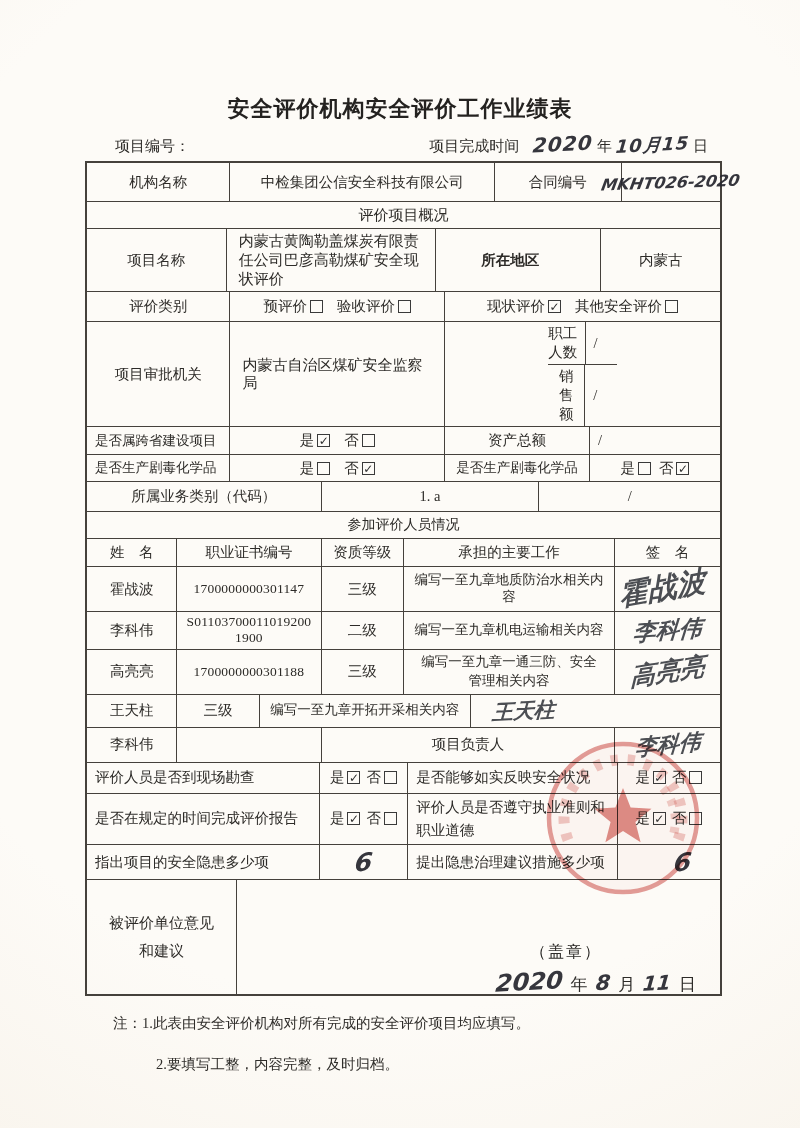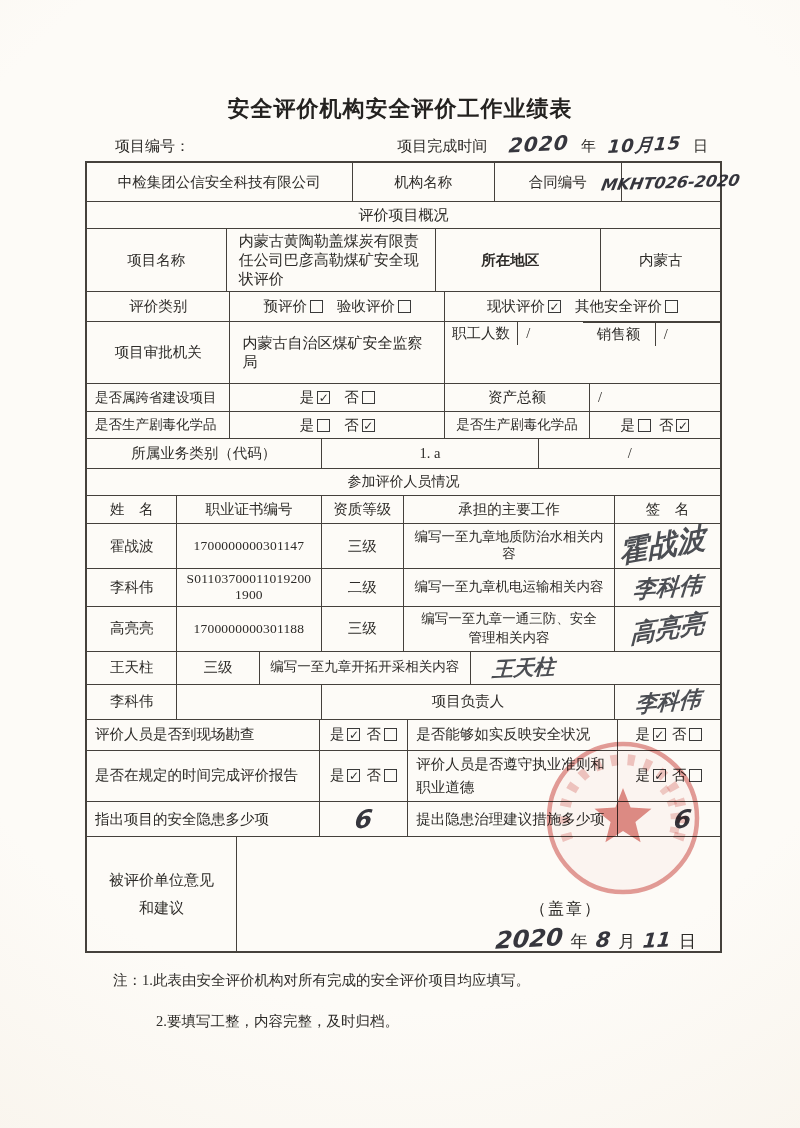--- a/index.html
+++ b/index.html
@@ -23,37 +23,37 @@
   }
   .title{
     text-align:center;font-size:22px;font-weight:bold;letter-spacing:1px;
     padding-top:94px;color:#242220;
   }
   .meta{
     display:flex;align-items:baseline;
     margin:8px 78px 4px 85px;font-size:15px;
   }
   .meta .left{margin-left:30px;}
-  .meta .right{margin-left:auto;margin-right:14px;display:flex;align-items:baseline;gap:12px;}
+  .meta .right{margin-left:auto;margin-right:14px;display:flex;align-items:baseline;gap:4px;}
   .form{
     margin:2px 78px 0 85px;border:2px solid var(--line);
     font-size:14.5px;
   }
   .r{display:flex;border-top:1.5px solid var(--line);}
   .r:first-child{border-top:none;}
   .c{
     border-left:1.5px solid var(--line);
     display:flex;align-items:center;justify-content:center;
     text-align:center;padding:2px 4px;position:relative;
   }
   .c:first-child{border-left:none;}
   .c.left{justify-content:flex-start;text-align:left;padding-left:8px;}
   .c.wrapleft{justify-content:flex-start;text-align:left;padding:3px 12px;line-height:1.25;}
   .full{width:100%;justify-content:center;}
-  .stack{flex-direction:row;align-items:flex-start;padding:0;}
+  .stack{flex-direction:column;align-items:center;padding:0;}
   .sub{display:flex;flex:1;}
   .sub + .sub{border-top:1.5px solid var(--line);}
   .sub .c{border-left:none;}
   .sub .c + .c{border-left:1.5px solid var(--line);}
   .small{font-size:13.5px;}
   .num{font-size:13.5px;letter-spacing:.2px;line-height:1.2;}
   .pair{display:inline-flex;align-items:center;margin:0 7px;white-space:nowrap;}
   .cb{
     display:inline-block;width:13px;height:13px;border:1.4px solid #3a3a3a;
     margin-left:3px;font-size:12px;line-height:12px;text-align:center;
@@ -107,22 +107,22 @@
       <span class="hand hand-date" style="margin-left:10px;font-size:20px;">2020</span>
       <span>年</span>
       <span class="hand hand-date">10月15</span>
       <span>日</span>
     </span>
   </div>
 
   <div class="form">
 
     <div class="r" style="min-height:38px;">
+      <div class="c w225">机构名称</div>
       <div class="c w418">中检集团公信安全科技有限公司</div>
-      <div class="c w225">机构名称</div>
       <div class="c w200">合同编号</div>
       <div class="c w157">
         <span class="hand hand-contract">MKHT026-2020</span>
       </div>
     </div>
 
     <div class="r" style="min-height:27px;">
       <div class="c full" style="font-size:15px;">评价项目概况</div>
     </div>
 

